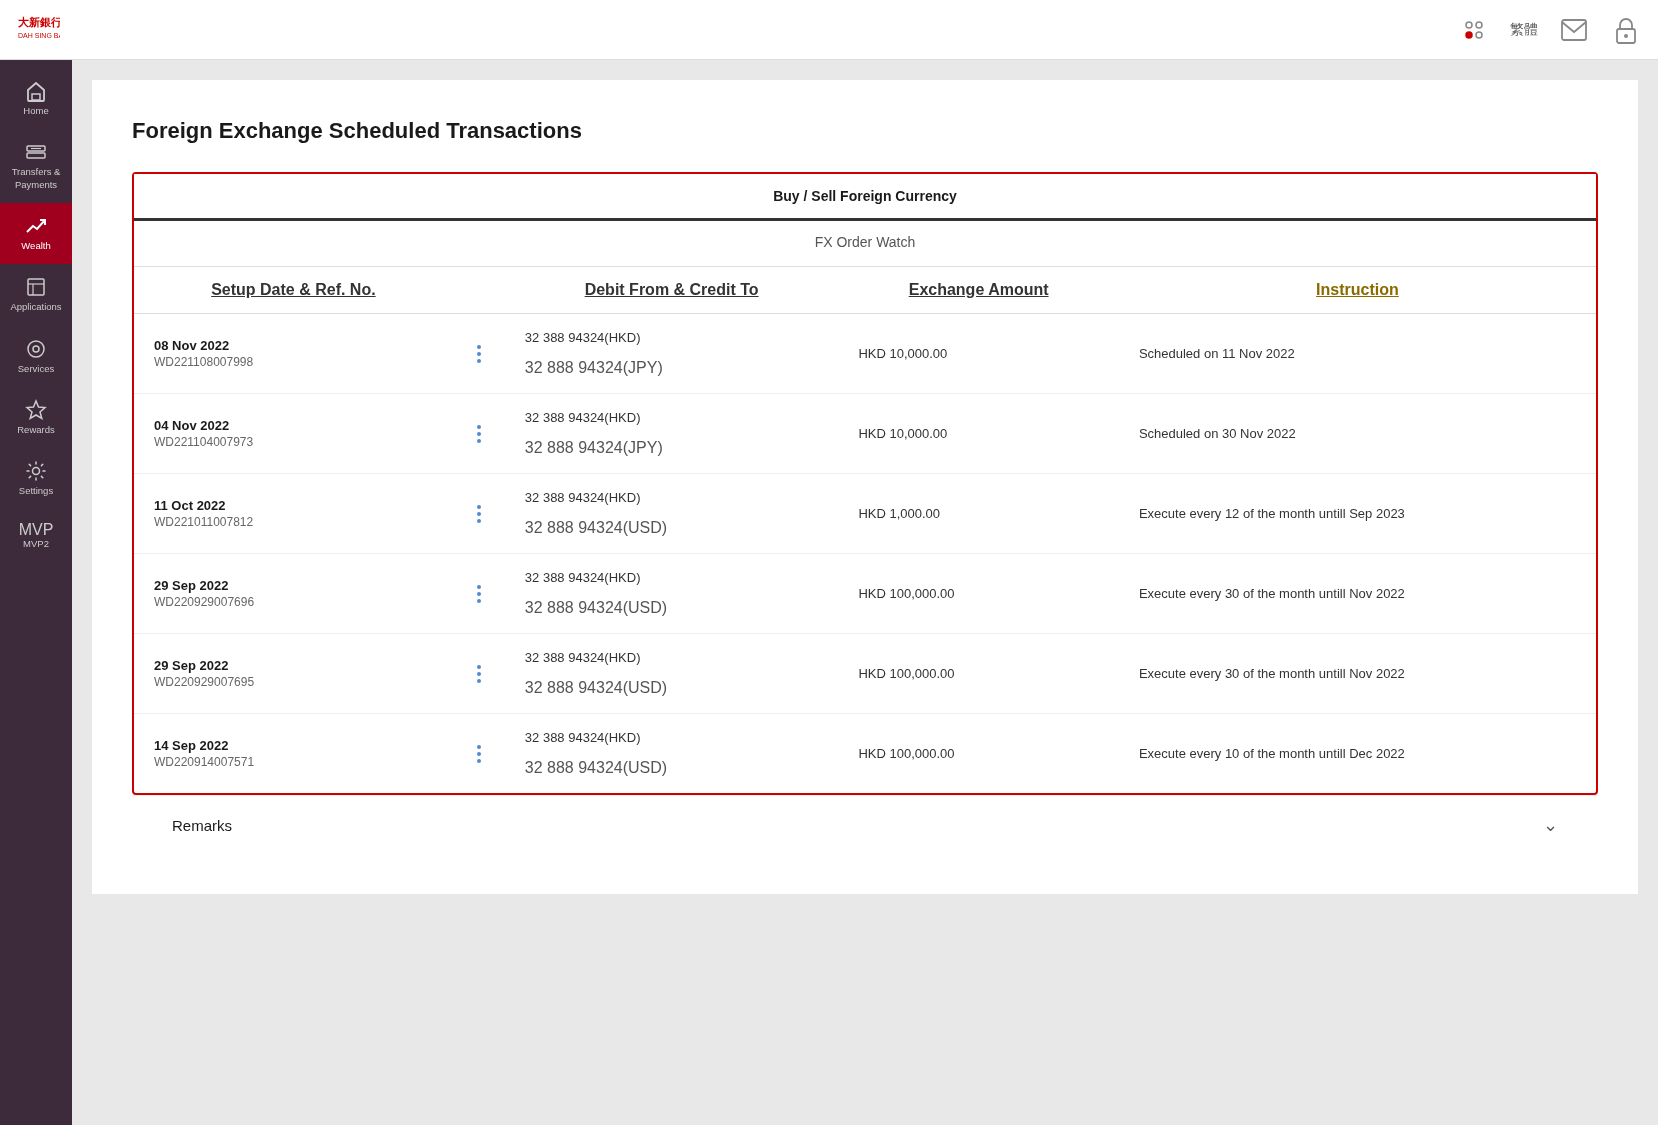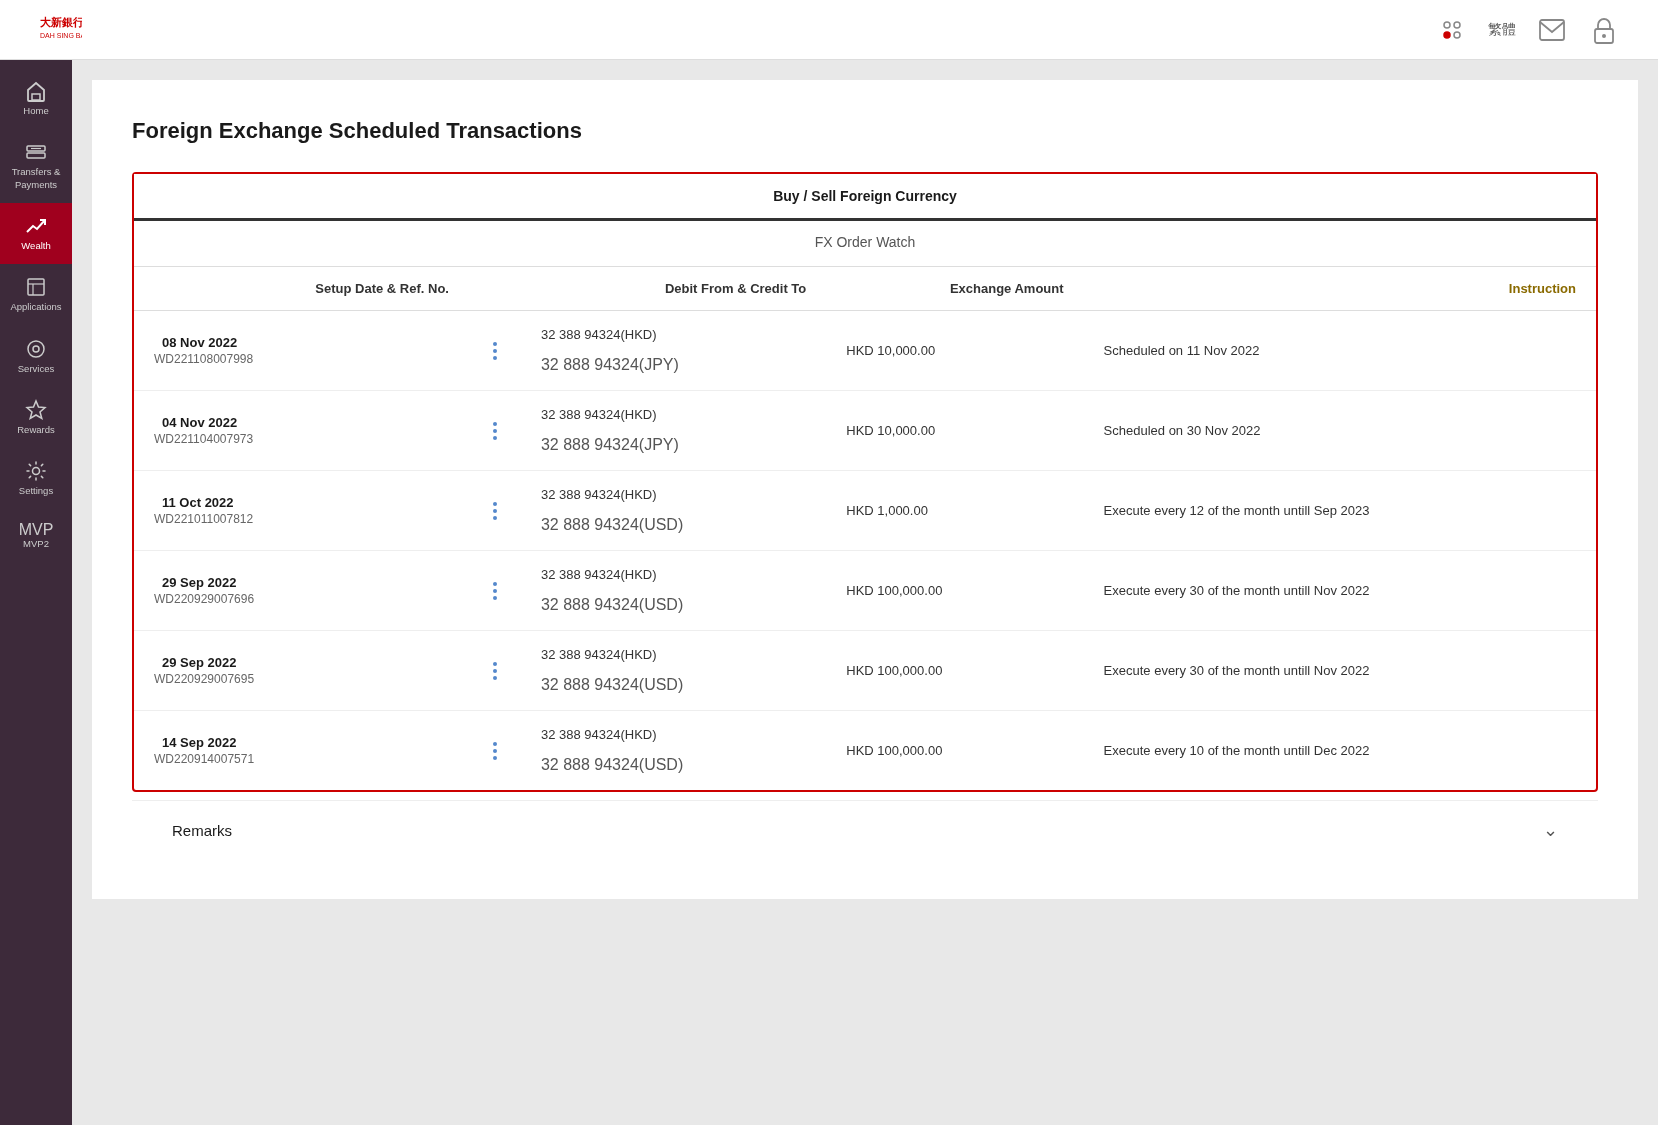--- a/index.html
+++ b/index.html
@@ -5,21 +5,21 @@
     * { margin: 0; padding: 0; box-sizing: border-box; }
     body { font-family: Arial, sans-serif; background: #e8e8e8; width: 1658px; min-height: 1125px; overflow-x: hidden; }
 
     
     .top-nav {
       height: 60px;
       background: #fff;
       display: flex;
       align-items: center;
       justify-content: space-between;
-      padding: 0 38px;
+      padding: 0 16px;
       border-bottom: 1px solid #ddd;
       position: relative;
       z-index: 10;
       gap: 6px;
     }
     .logo-area {
       display: flex;
       align-items: center;
       gap: 10px;
     }
@@ -143,38 +143,39 @@
     
     .data-table {
       width: 100%;
       border-collapse: collapse;
     }
     .data-table thead tr {
       border-bottom: 1px solid #ddd;
     }
     .data-table th {
       padding: 14px 20px;
-      text-align: right;
-      font-size: 13px;
+      text-align: center;
+      font-size: 16px;
       font-weight: 600;
       color: #333;
+      text-decoration: underline;
     }
     .data-table th.instruction-col { color: #8a6a00; }
     .data-table tbody tr {
       border-bottom: 1px solid #eee;
     }
     .data-table tbody tr:last-child { border-bottom: none; }
     .data-table td {
       padding: 16px 20px;
       font-size: 13px;
       color: #333;
       vertical-align: middle;
     }
     .date-col { min-width: 200px; }
-    .date-primary { font-weight: 600; color: #1a1a1a; font-size: 13px; margin-left: 8px; }
+    .date-primary { font-weight: 600; color: #1a1a1a; font-size: 13px; }
     .ref-no { font-size: 12px; color: #666; margin-top: 2px; }
     .account-primary { font-size: 13px; color: #333; }
     .account-secondary { font-size: 16px; color: #555; margin-top: 14px; }
     .more-icon {
       display: flex;
       flex-direction: column;
       gap: 3px;
       cursor: pointer;
       padding: 4px;
     }
@@ -189,21 +190,20 @@
     .menu-cell { width: 30px; }
 
     
     .remarks-row {
       display: flex;
       align-items: center;
       justify-content: space-between;
       padding: 18px 40px;
       cursor: pointer;
       border-top: 1px solid #eee;
-      margin-top: 8px;
     }
     .remarks-label { font-size: 15px; color: #1a1a1a; }
     .chevron-down { font-size: 18px; color: #555; }
   </style>
 </head>
 <body>
 
 <div class="top-nav">
   <div class="logo-area">
     <svg class="logo-icon" viewBox="0 0 44 44">

